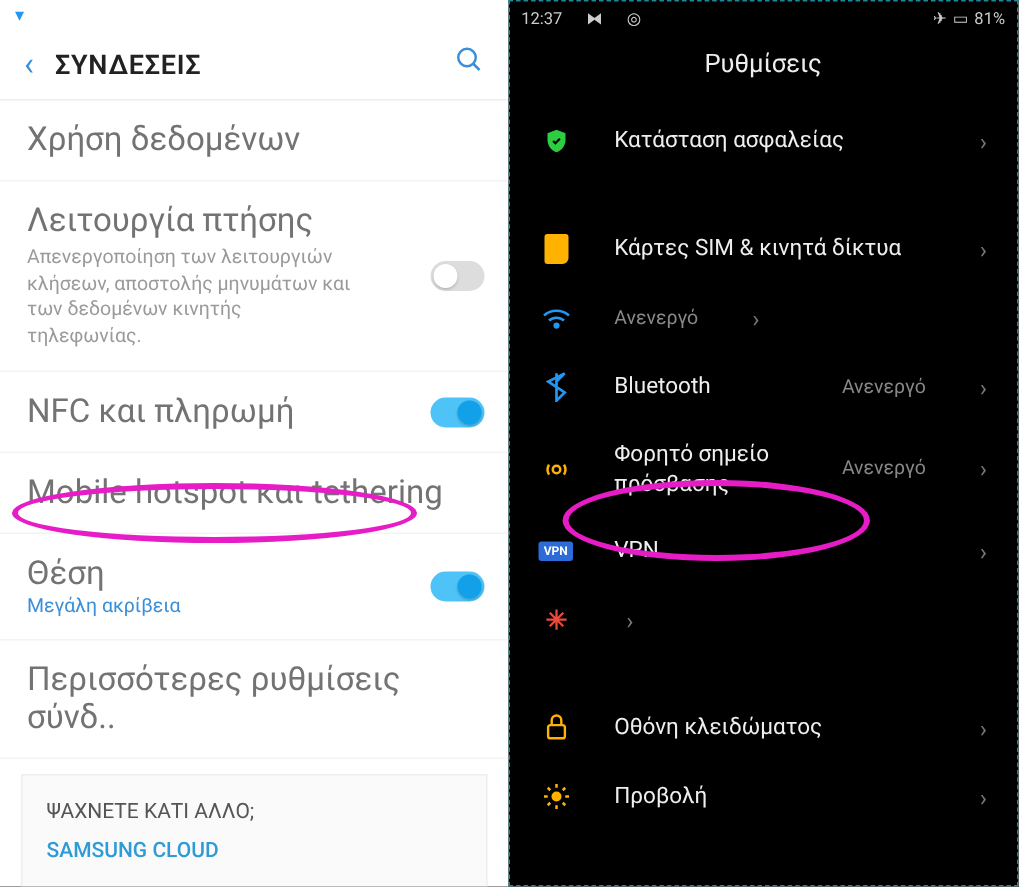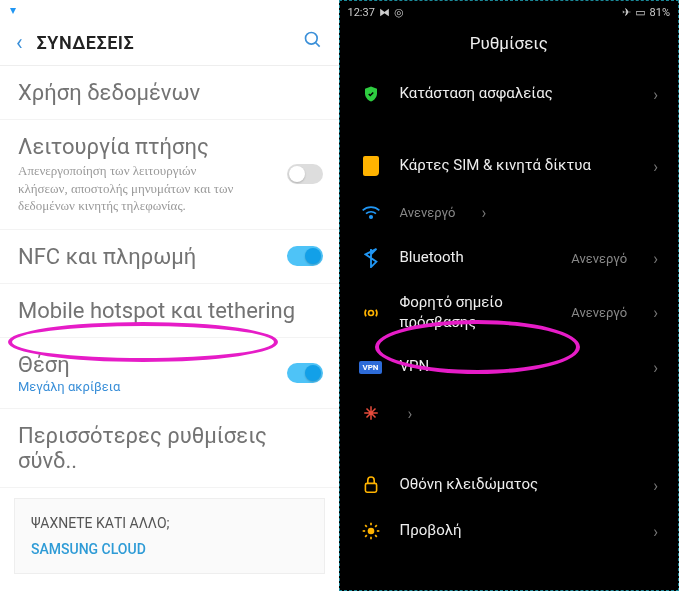--- a/index.html
+++ b/index.html
@@ -8,40 +8,40 @@
   
   .left { background: #fff; color: #222; }
   .left .statusbar { height: 20px; display: flex; align-items: center; padding: 0 10px; font-size: 11px; color: #555; }
   .left .statusbar .shield { color: #2196F3; font-size: 12px; }
   .left .header { display: flex; align-items: center; padding: 10px 16px; border-bottom: 1px solid #eee; }
   .left .back { color: #3a8fd8; font-size: 22px; margin-right: 14px; }
   .left .title { font-weight: 600; font-size: 18px; letter-spacing: .5px; flex: 1; }
   .left .search { color: #3a8fd8; font-size: 22px; }
   .left .row { padding: 14px 18px; border-bottom: 1px solid #f3f3f3; position: relative; }
   .left .row .label { font-size: 22px; color: #737373; }
-  .left .row .desc { font-size: 13px; color: #9a9a9a; line-height: 1.35; margin-top: 3px; max-width: 220px; font-family: Liberation Serif, serif; }
+  .left .row .desc { font-size: 13px; color: #9a9a9a; line-height: 1.35; margin-top: 3px; max-width: 220px; }
   .left .row .status { font-size: 13px; color: #3a8fd8; margin-top: 2px; }
   .left .toggle { position: absolute; right: 16px; top: 50%; transform: translateY(-50%); width: 36px; height: 20px; border-radius: 10px; background: #ddd; }
   .left .toggle::after { content: ''; position: absolute; width: 16px; height: 16px; border-radius: 50%; background: #fff; top: 2px; left: 2px; box-shadow: 0 1px 2px rgba(0,0,0,.2); }
   .left .toggle.on { background: #4ec3f7; }
   .left .toggle.on::after { left: auto; right: 2px; background: #12a0e8; }
   .left .morebox { margin: 10px 14px; padding: 16px; background: #fafafa; border: 1px solid #eee; }
   .left .morebox .q { font-size: 14px; color: #555; margin-bottom: 10px; }
   .left .morebox .link { font-size: 14px; color: #2e9bd6; font-weight: 500; }
   .oval { position: absolute; border: 4px solid #e61cc7; border-radius: 50%; pointer-events: none; }
   .oval.l { left: 8px; top: 322px; width: 270px; height: 40px; }
   .oval.r { left: 375px; top: 320px; width: 205px; height: 54px; }
   
   .right { background: #000; color: #eee; border: 1px dashed #1a8a9a; }
   .right .statusbar { height: 22px; display: flex; align-items: center; padding: 0 8px; font-size: 11px; color: #ccc; }
-  .right .statusbar .l { flex: 1; display: flex; gap: 4px; align-items: center; }
+  .right .statusbar .l { flex: 1; display: flex; gap: 16px; align-items: center; }
   .right .statusbar .r { display: flex; gap: 4px; align-items: center; }
   .right .title2 { text-align: center; font-size: 17px; padding: 10px 0 18px; color: #eee; }
   .right .section { margin-top: 26px; }
-  .right .item { display: flex; align-items: center; padding: 12px 20px; gap: 18px; }
+  .right .item { display: flex; align-items: center; padding: 12px 20px; gap: 28px; }
   .right .ico { width: 22px; height: 22px; display: flex; align-items: center; justify-content: center; font-size: 16px; }
   .right .txt { flex: 1; font-size: 15px; color: #eee; line-height: 1.3; }
   .right .state { font-size: 13px; color: #888; }
   .right .chev { color: #777; font-size: 16px; margin-left: 8px; }
   .right .icon-shield { color: #2ecc40; }
   .right .icon-sim { background: #ffb300; width: 16px; height: 20px; border-radius: 2px 2px 4px 2px; }
   .right .icon-wifi { color: #2196F3; }
   .right .icon-bt { color: #2196F3; }
   .right .icon-hs { color: #ffb300; }
   .right .icon-vpn { background: #2d6bd8; color: #fff; font-size: 8px; font-weight: bold; padding: 2px 3px; border-radius: 2px; }

